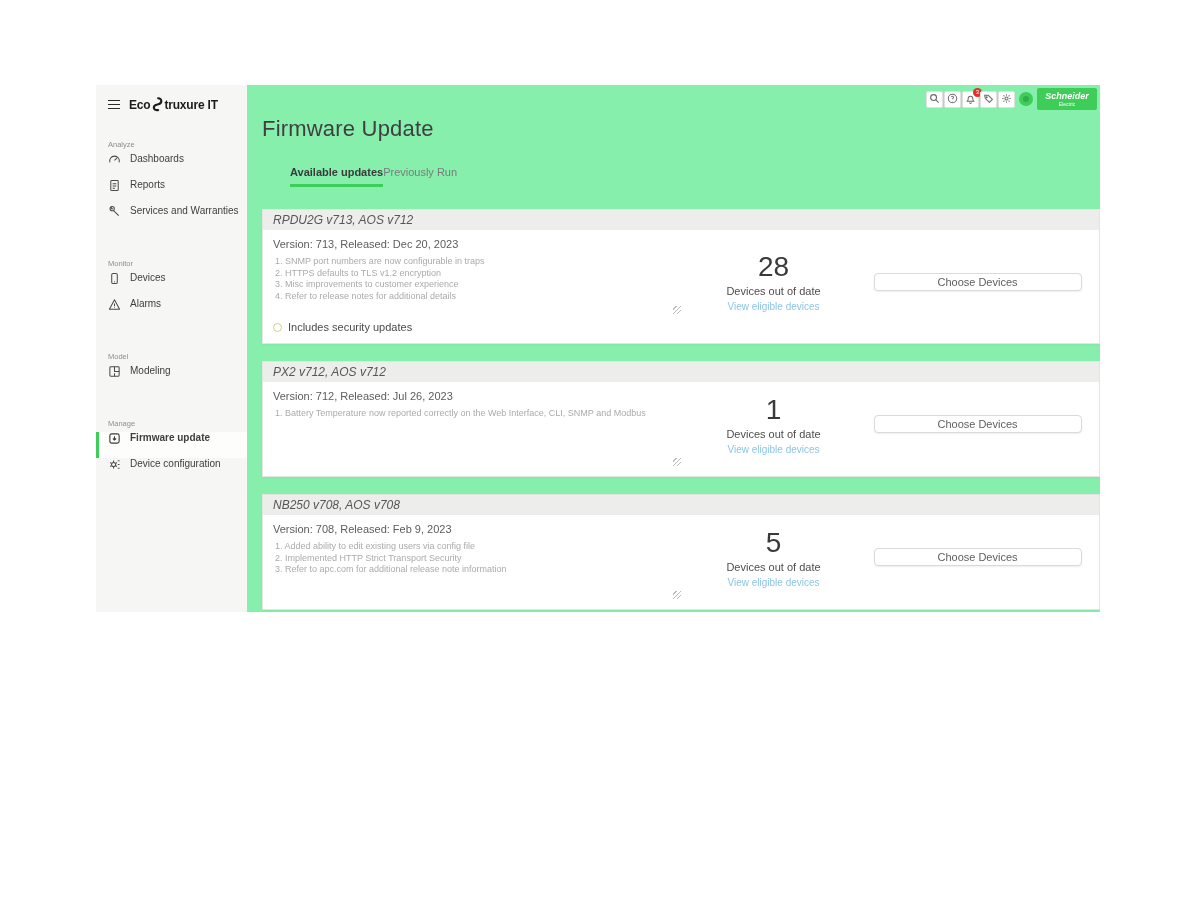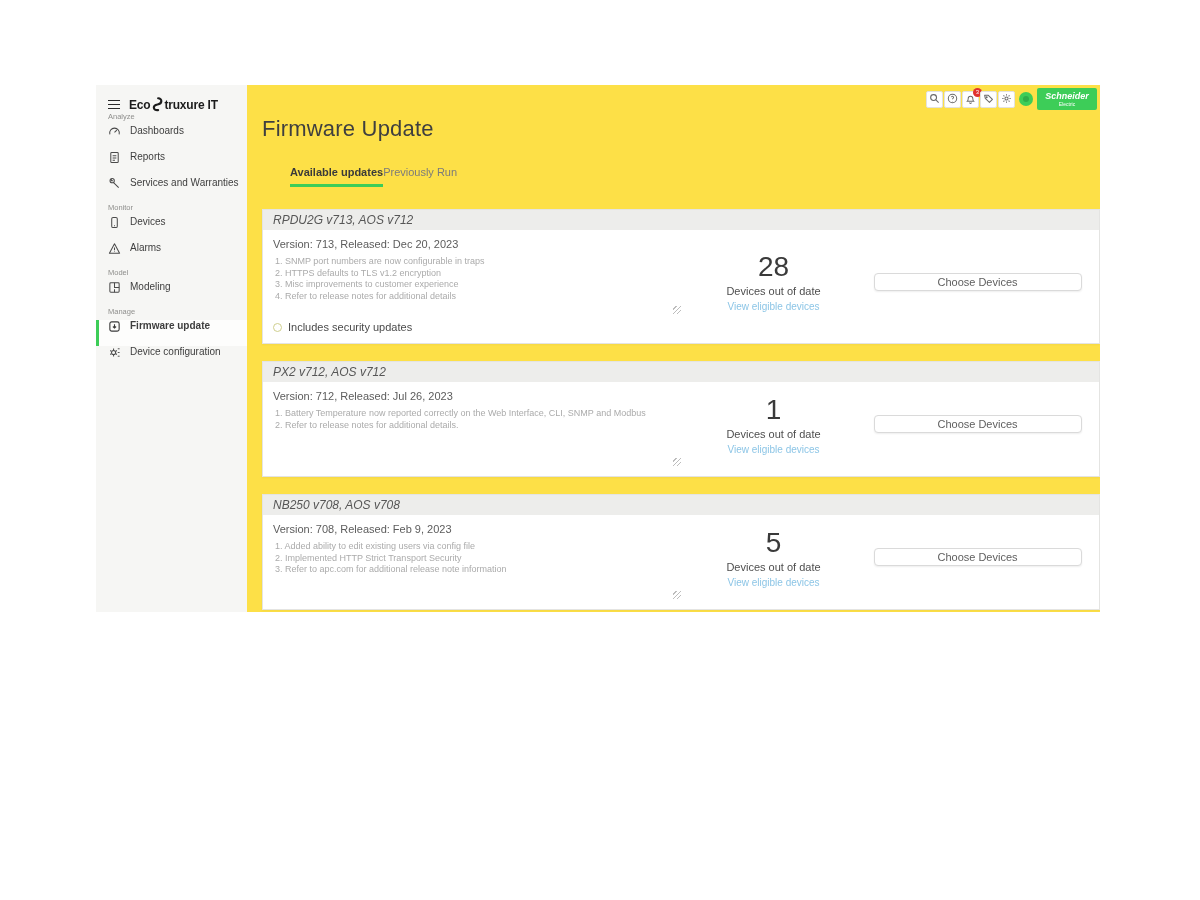--- a/index.html
+++ b/index.html
@@ -1,26 +1,26 @@
 <!DOCTYPE html>
 <html><head>
 <meta charset="utf-8">
 <style>
   * { margin:0; padding:0; box-sizing:border-box; }
   html,body { width:1200px; height:900px; background:#ffffff; font-family:"Liberation Sans", sans-serif; }
-  .app { position:absolute; left:96px; top:85px; width:1004px; height:527px; background:#fde047; overflow:hidden; display:flex; }
+  .app { position:absolute; left:96px; top:85px; width:1004px; height:527px; background:#86efac; overflow:hidden; display:flex; }
 
   
   .sidebar { width:151px; min-width:151px; background:#f6f6f4; height:100%; }
   .brand-row { display:flex; align-items:center; gap:9px; padding:12px 0 0 12px; }
   .hamburger { display:inline-flex; flex-direction:column; gap:2.5px; cursor:pointer; }
   .hamburger i { display:block; width:12px; height:1.6px; background:#2b2b2b; }
   .brand-logo { display:flex; align-items:center; font-weight:bold; font-size:12px; color:#1c1c1c; letter-spacing:-0.2px; }
   .loop-icon svg { display:block; margin:0 0.5px; }
-  .nav-section-label { font-size:7.5px; color:#8f8f8d; margin:0 0 4px 12px; }
+  .nav-section-label { font-size:7.5px; color:#8f8f8d; margin:28px 0 4px 12px; }
   .nav-item { display:flex; align-items:flex-start; gap:9px; height:26px; padding-left:12px; font-size:10px; color:#3e3e3e; cursor:pointer; }
   .nav-item svg { flex:none; }
   .nav-item.active { background:#fdfdfc; border-left:3px solid #3dcd58; padding-left:9px; font-weight:bold; }
 
   
   .main { flex:1; position:relative; padding:0 0 0 15px; }
   .topbar { position:absolute; top:3px; right:3px; display:flex; align-items:center; gap:1px; }
   .icon-box { width:17px; height:17px; border:1px solid #e2e2e0; border-radius:2px; background:#fff; display:flex; align-items:center; justify-content:center; position:relative; cursor:pointer; }
   .badge { position:absolute; top:-4px; right:-4px; min-width:9px; height:9px; border-radius:50%; background:#e0332e; color:#fff; font-size:6px; line-height:9px; text-align:center; padding:0 1px; }
   .avatar-dot { width:14px; height:14px; border-radius:50%; background:#3dcd58; margin:0 3px; position:relative; cursor:pointer; }
@@ -221,21 +221,20 @@
         </div>
       </div>
 
       <div class="card">
         <div class="card-header">PX2 v712, AOS v712</div>
         <div class="card-body">
           <div class="card-left">
             <div class="version-line">Version: 712, Released: Jul 26, 2023</div>
             <div class="notes">
               <div class="note">1. Battery Temperature now reported correctly on the Web Interface, CLI, SNMP and Modbus</div>
-                <div class="note">2. Refer to release notes for additional details.</div>
                 <span class="grip"></span>
             </div>
           </div>
           <div class="count-col">
             <div class="count-num">1</div>
             <div class="count-label">Devices out of date</div>
             <a class="count-link">View eligible devices</a>
           </div>
           <div class="btn-col">
             <button class="choose-btn">Choose Devices</button>

